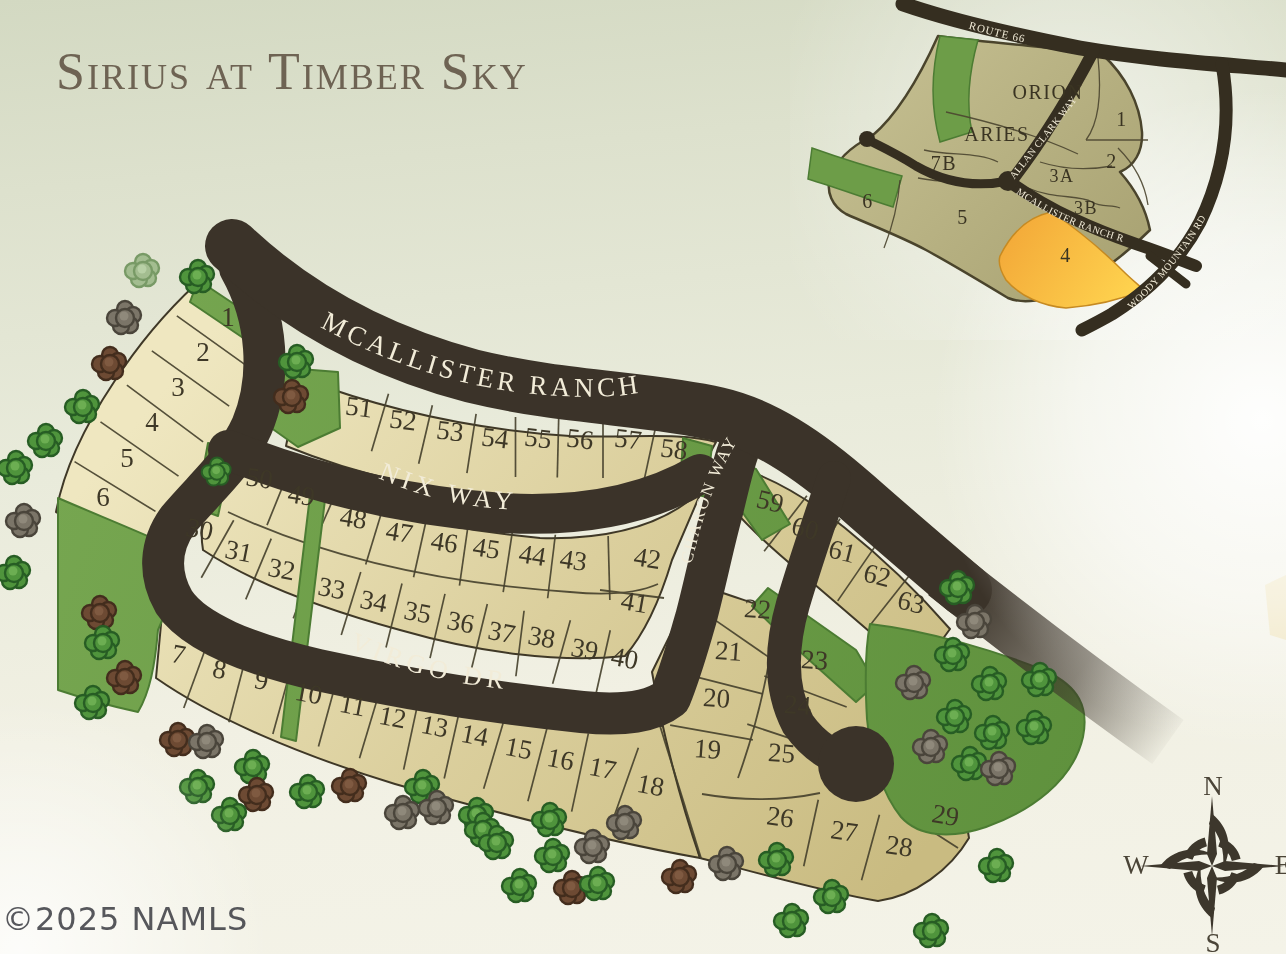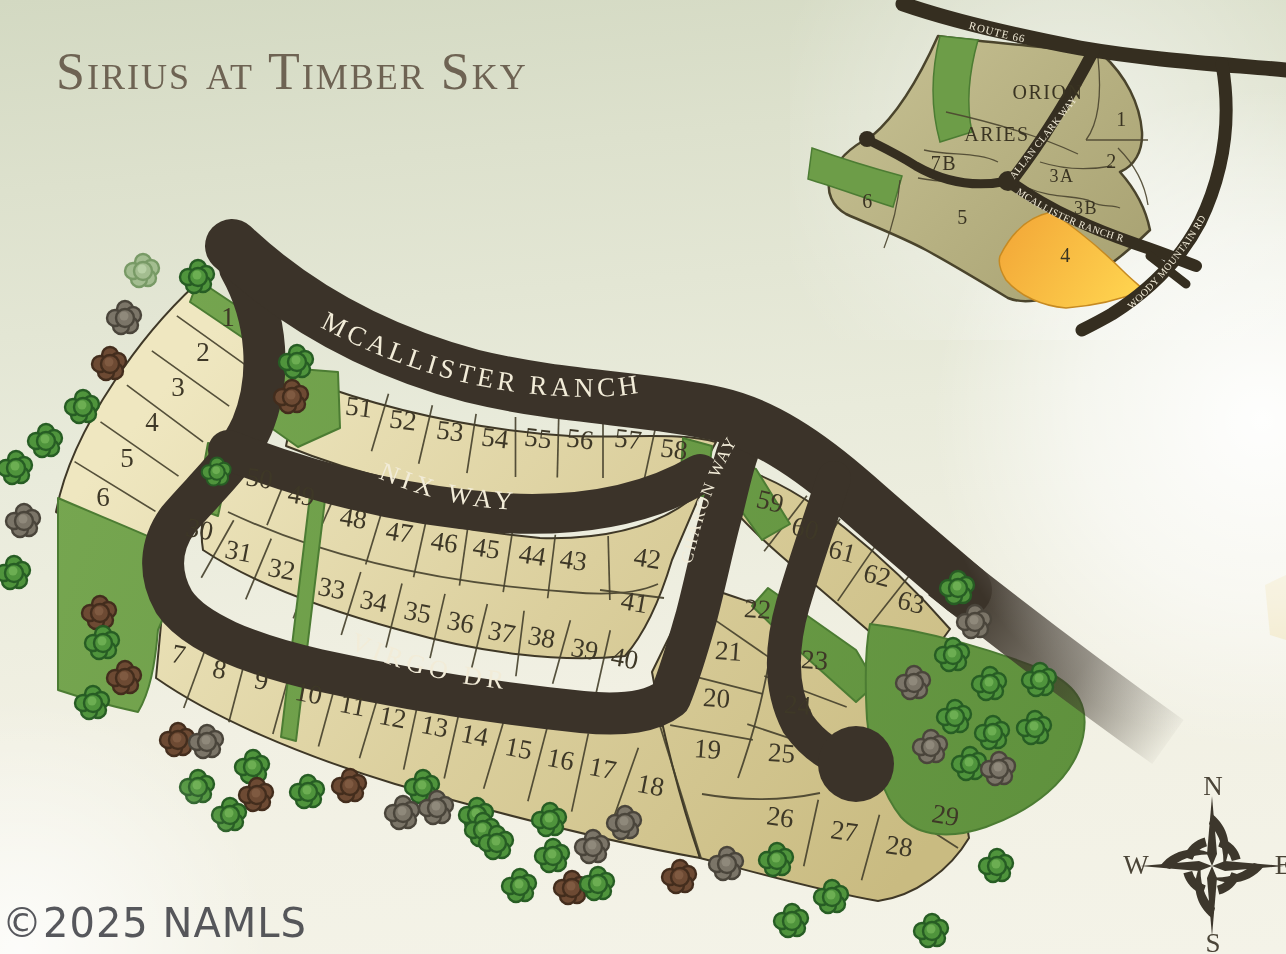--- a/index.html
+++ b/index.html
@@ -11,21 +11,21 @@
   .map-svg{position:absolute;left:0;top:0;}
   .page-title{
     position:absolute;left:56px;top:42px;
     font-family:"Liberation Serif",serif;
     font-variant:small-caps;font-size:52px;letter-spacing:2px;
     color:#6e6353;white-space:nowrap;text-align:right;
   }
   .watermark{
     position:absolute;left:2px;top:900px;
     font-family:"DejaVu Sans",sans-serif;
-    font-size:40px;color:#33343b;opacity:.82;letter-spacing:1px;
+    font-size:32px;color:#33343b;opacity:.82;letter-spacing:1px;
   }
   text{font-family:"Liberation Serif",serif;}
   .road-label{fill:#f2ecd8;}
   .lot-num{fill:#3e3827;}
   .inset-num{fill:#3a3422;}
   .compass-letter{fill:#4a4437;font-size:27px;}
 </style>
 </head>
 <body>
 

